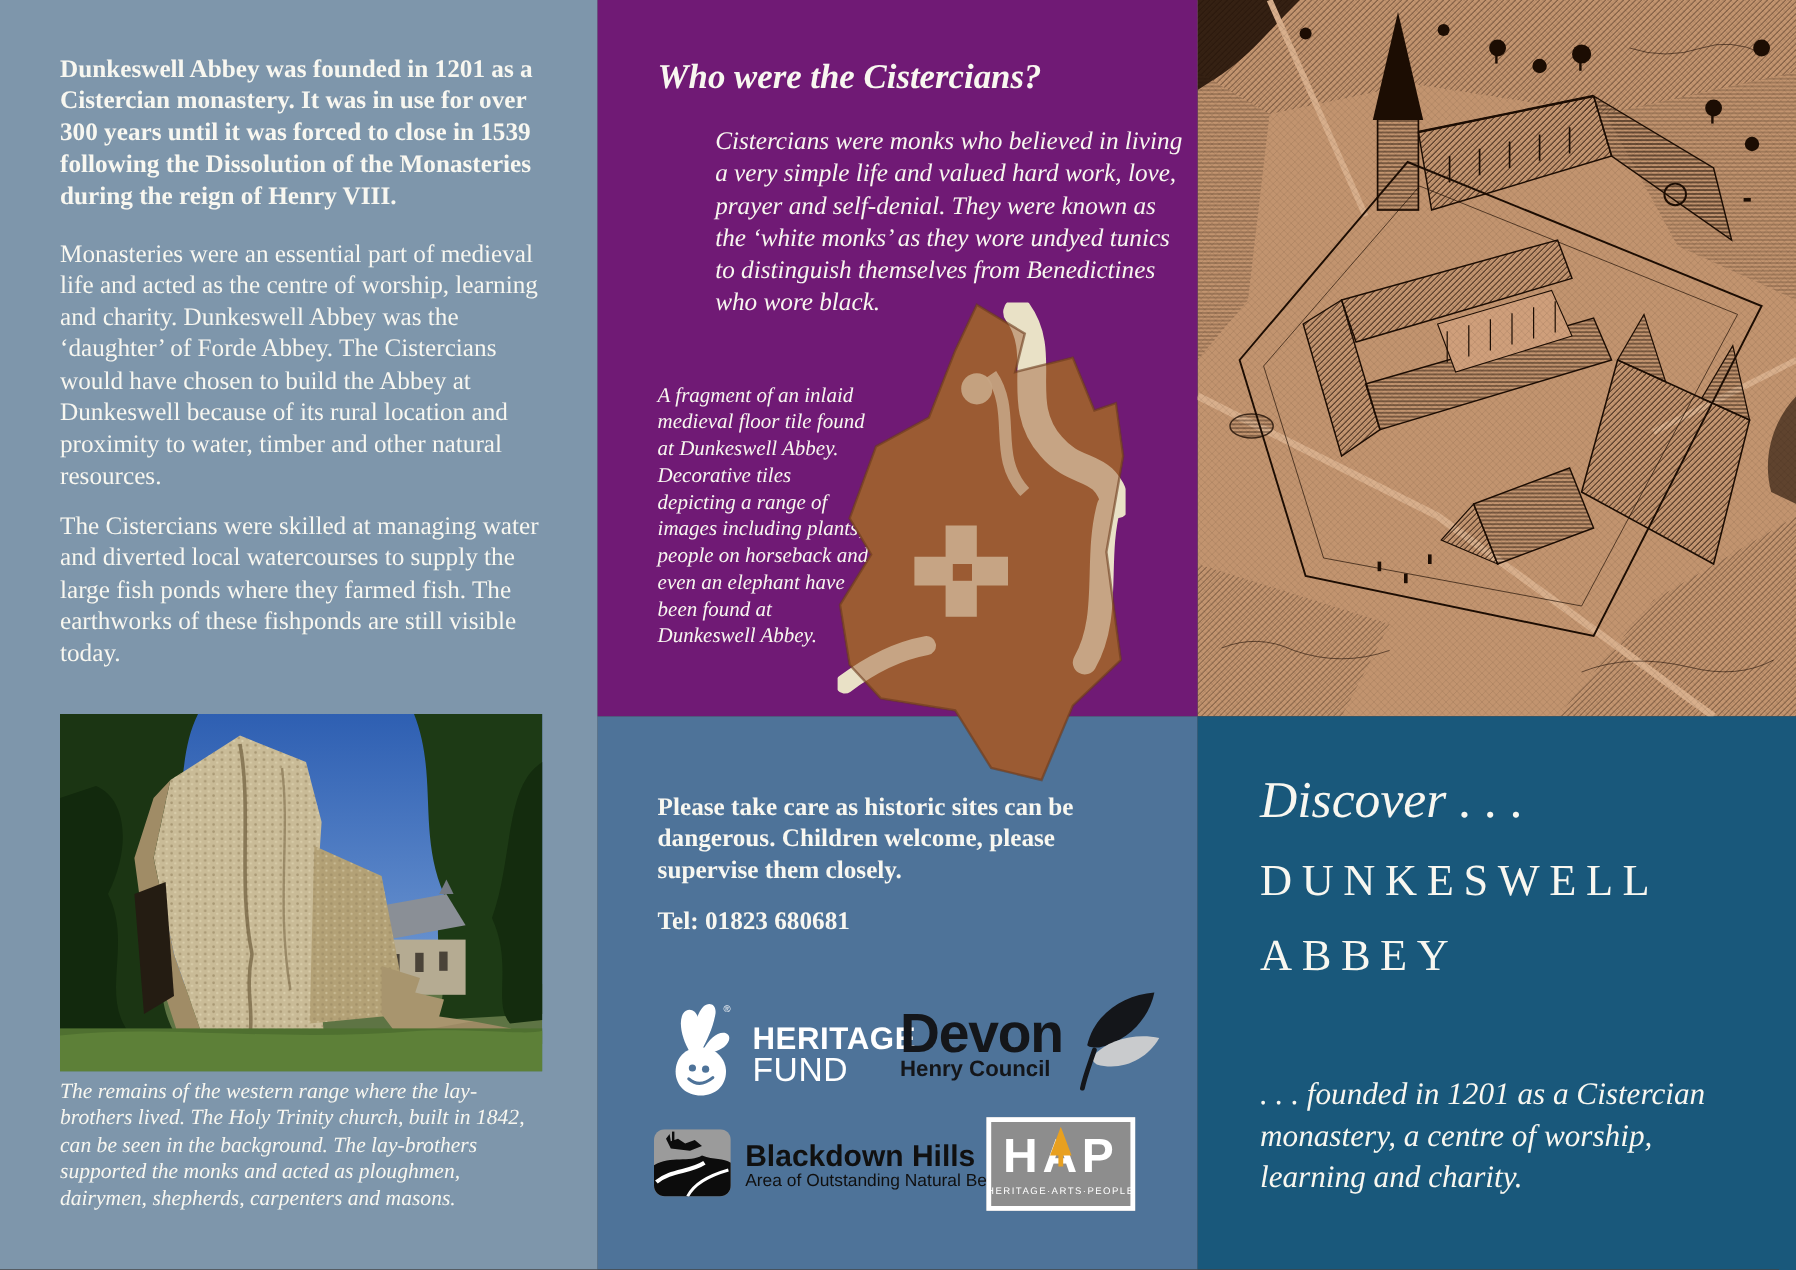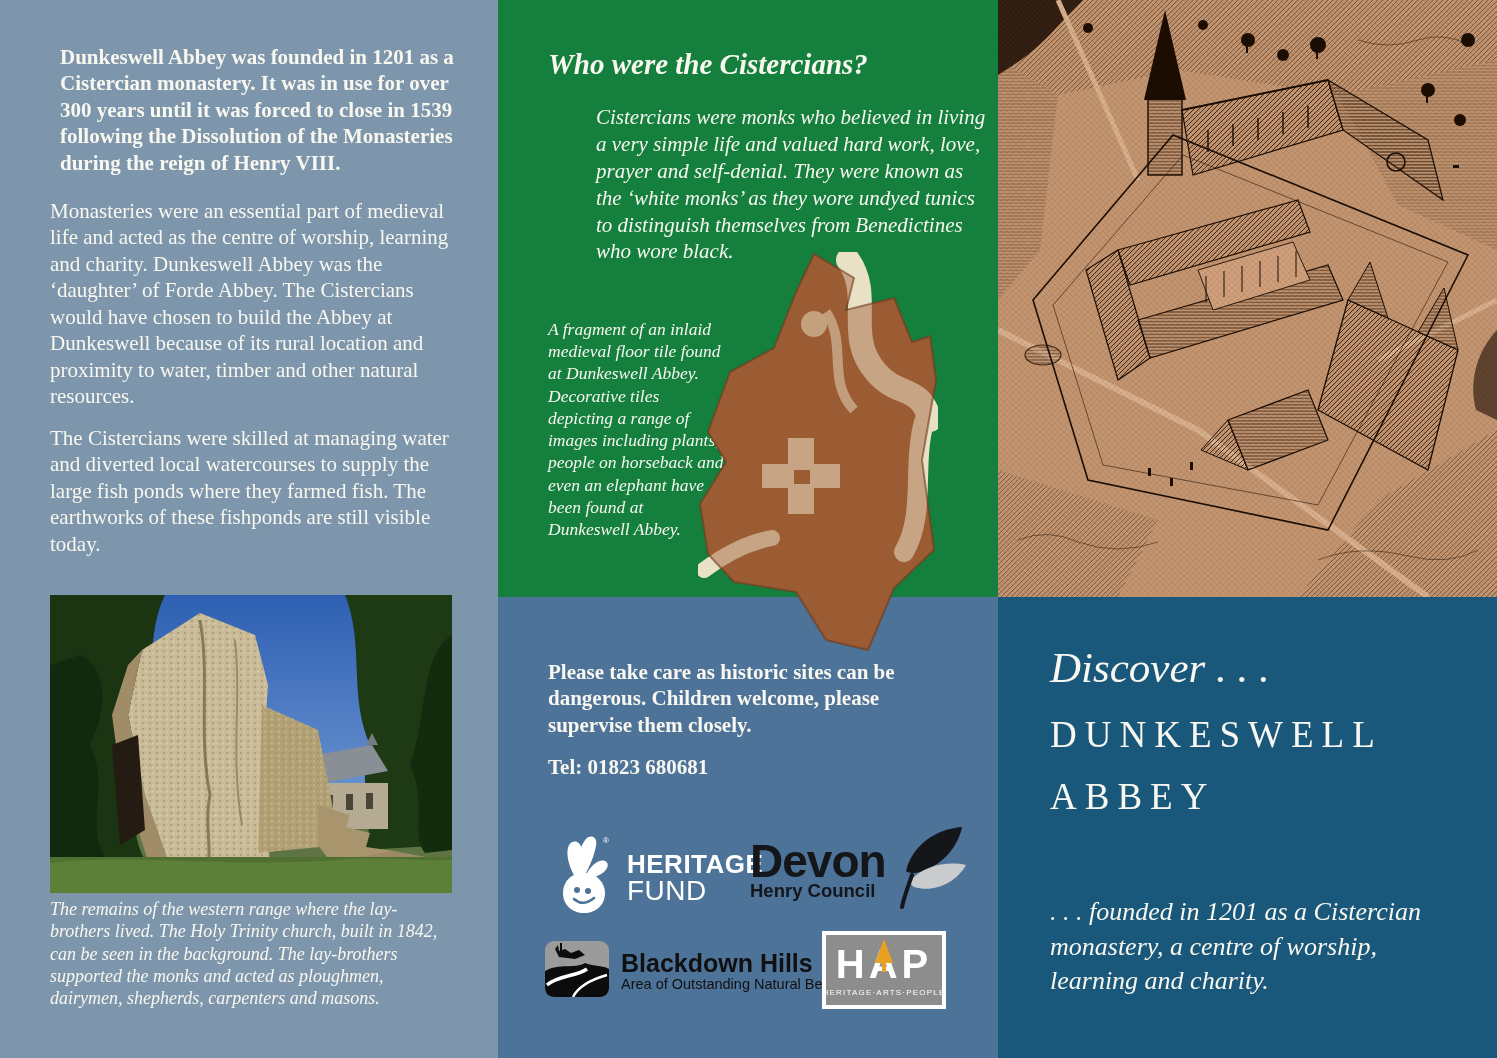--- a/index.html
+++ b/index.html
@@ -6,28 +6,28 @@
   .page{position:relative;width:1497px;height:1058px;overflow:hidden;
         font-family:"Liberation Serif",serif;color:#f8f7f0;}
   .panel{position:absolute;top:0;height:100%;}
   .panel.left{left:0;width:498px;background:#7E96AB;}
   .panel.middle{left:498px;width:500px;}
   .panel.right{left:998px;width:499px;}
   .abs{position:absolute;margin:0;}
   
   .body-text{font-size:21px;line-height:1.26;}
   .bold{font-weight:bold;}
-  .intro{left:60px;top:44px;width:408px;}
+  .intro{left:50px;top:44px;width:408px;}
   .p2{left:50px;top:198px;width:408px;}
   .p3{left:50px;top:425px;width:408px;}
   .photo{left:50px;top:595px;width:402px;height:298px;}
   .photo svg{display:block;}
   .caption{left:50px;top:898px;width:404px;font-size:18px;line-height:1.24;font-style:italic;}
   
-  .tan-block{position:absolute;top:0;left:0;right:0;height:597px;background:#15803d;}
+  .tan-block{position:absolute;top:0;left:0;right:0;height:597px;background:#701a75;}
   .blue-block{position:absolute;top:597px;bottom:0;left:0;right:0;background:#4E7399;}
   .mid-heading{left:50px;top:48px;font-size:29px;font-weight:bold;font-style:italic;}
   .mid-body{left:50px;top:104px;width:396px;font-size:21px;line-height:1.28;font-style:italic;margin-left:48px;}
   .tile-caption{left:50px;top:318px;width:180px;font-size:17.5px;line-height:1.27;font-style:italic;}
   .tile-frag{left:200px;top:252px;width:240px;height:400px;z-index:5;}
   .safety{left:50px;top:62px;width:348px;font-size:21px;line-height:1.26;font-weight:bold;}
   .tel{left:50px;top:158px;font-size:21px;font-weight:bold;}
   
   .logo{display:flex;align-items:center;gap:12px;font-family:"Liberation Sans",sans-serif;}
   .hf{left:55px;top:236px;}

